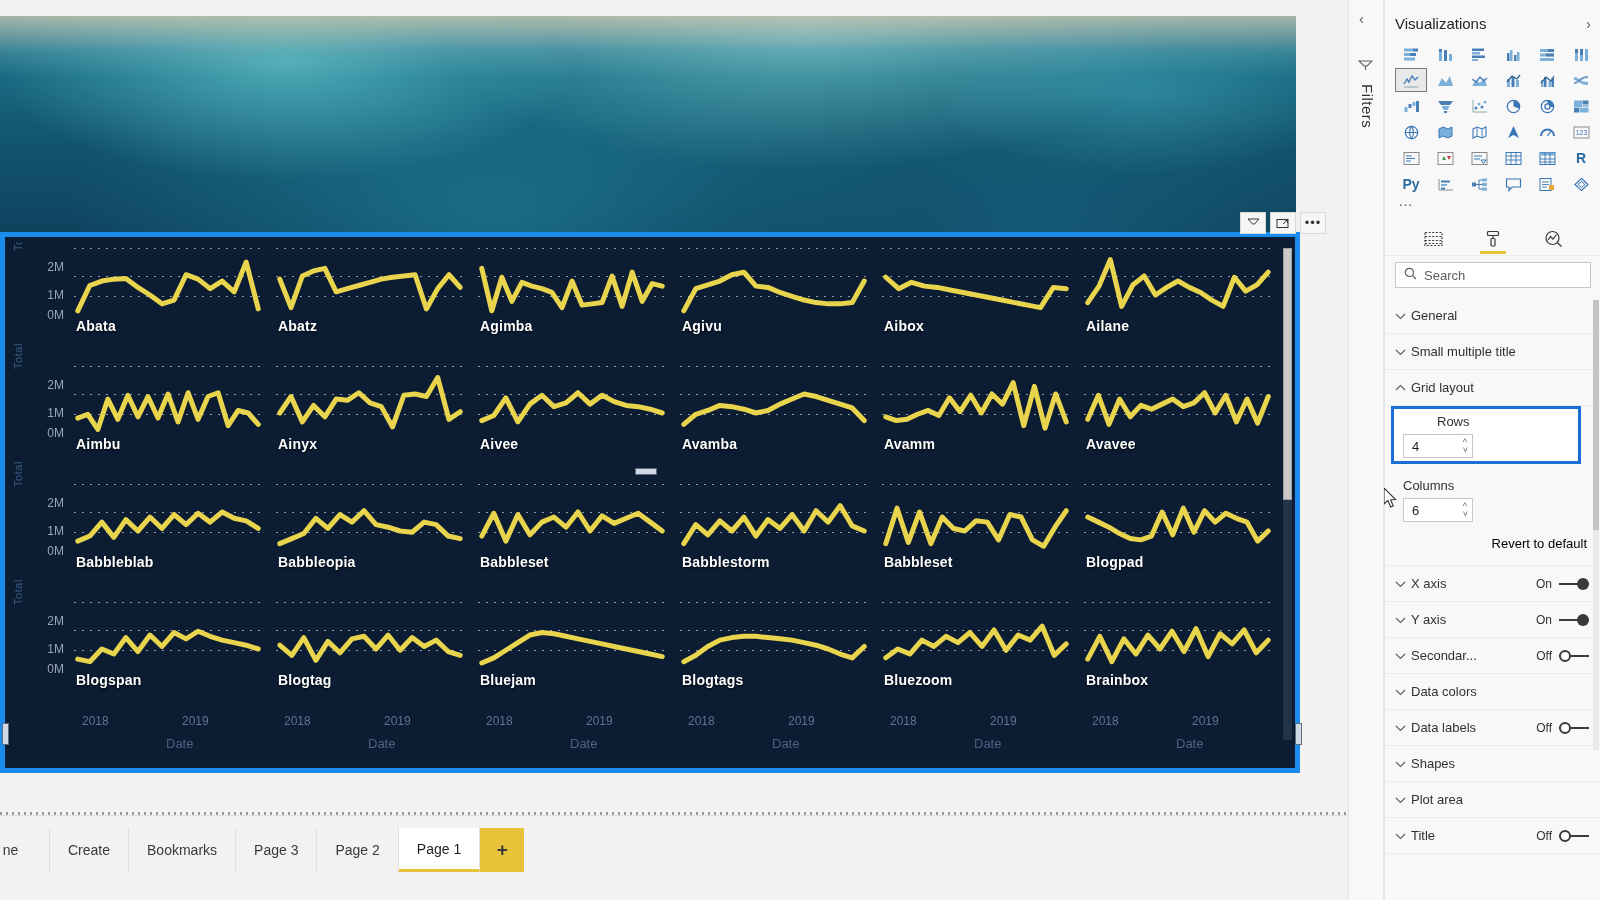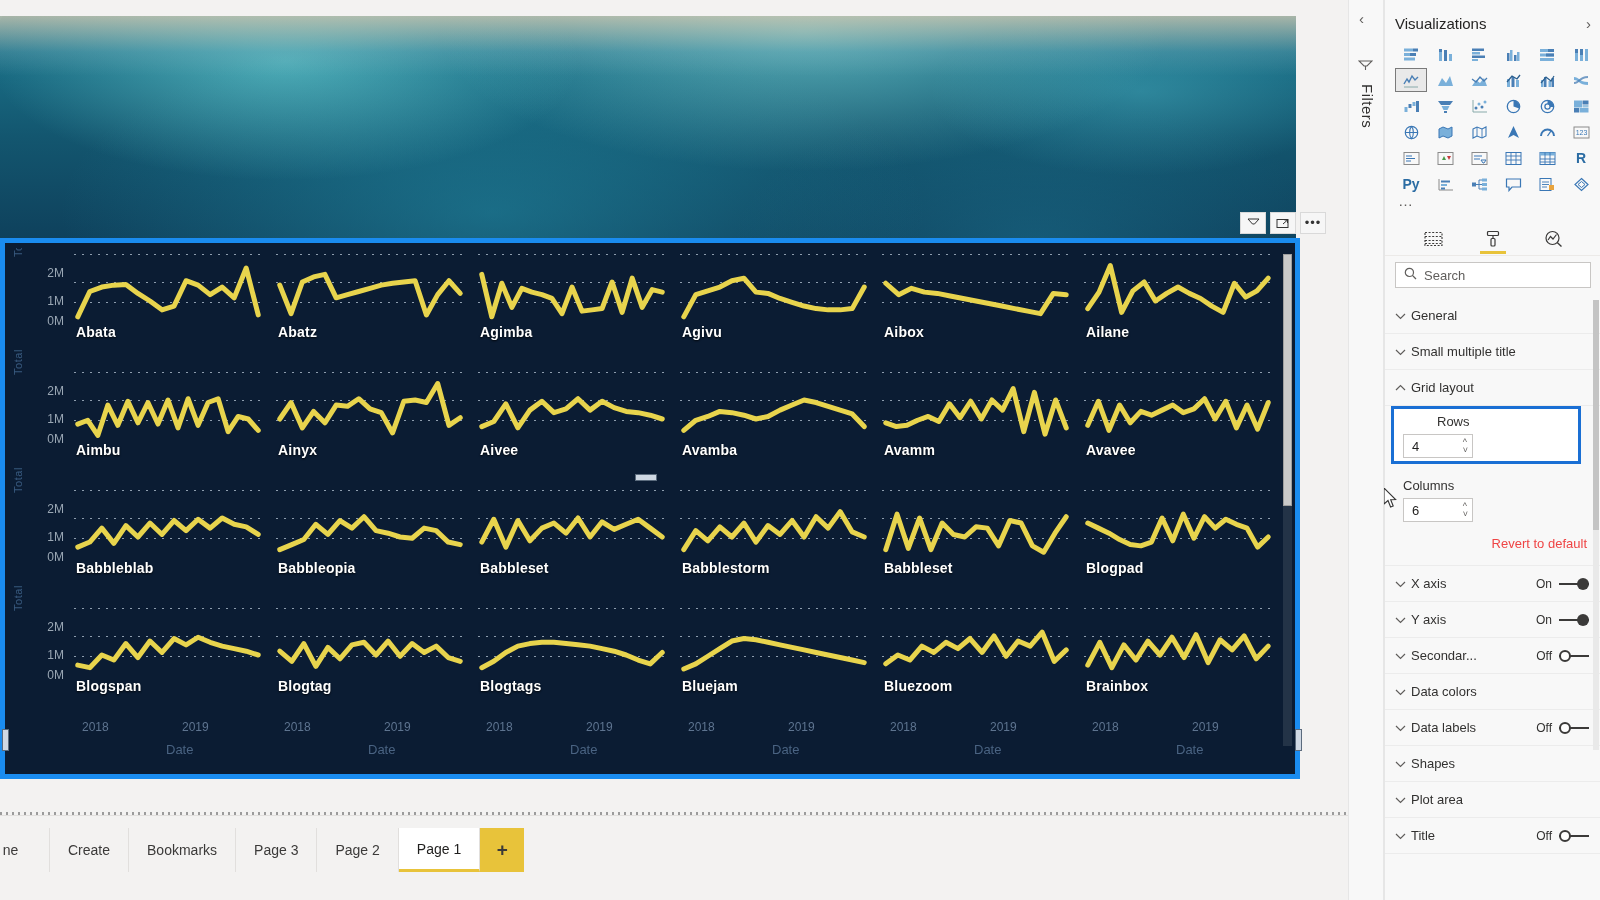--- a/index.html
+++ b/index.html
@@ -37,21 +37,21 @@
     opacity:.85;
   }
   .wallpaper-top-light {
     position:absolute; left:0; top:0; width:1296px; height:60px;
     background: linear-gradient(180deg, rgba(214,201,176,.75), rgba(140,180,190,.25) 60%, rgba(0,0,0,0));
     pointer-events:none;
   }
 
   
   .visual-outer {
-    position: absolute; left: 0px; top: 238px; width: 1300px; height: 541px;
+    position: absolute; left: 0px; top: 232px; width: 1300px; height: 541px;
     border: 5px solid #1a8cf0;
     background: #0b1c33;
   }
   .visual-inner {
     position: absolute; left: 5px; top: 5px; width: 1282px; height: 522px;
     background: transparent; overflow: hidden;
   }
   .handle {
     position: absolute; background: #cfd8e3;
     border: 1px solid #5b6b7d; width: 22px; height: 7px; z-index: 6;
@@ -522,35 +522,35 @@
                     </svg>
                   </div>
                   <div class="cell-label">Blogtag</div>
                 </div>
                 <div class="cell">
                   <div class="cell-plot">
                     <div class="gridline" style="top: 0px;"></div>
                     <div class="gridline" style="top: 28px;"></div>
                     <div class="gridline" style="top: 48px;"></div>
                     <svg class="spark" viewBox="0 0 100 50" preserveAspectRatio="none">
+                      <polyline points="2.00,46.16 8.40,42.32 14.80,36.56 21.20,30.80 27.60,25.04 34.00,23.12 40.40,24.08 46.80,26.00 53.20,27.92 59.60,29.84 66.00,31.76 72.40,33.68 78.80,35.60 85.20,37.52 91.60,39.44 98.00,41.36" stroke="#e8d44d"></polyline>
+                    </svg>
+                  </div>
+                  <div class="cell-label">Bluejam</div>
+                </div>
+                <div class="cell">
+                  <div class="cell-plot">
+                    <div class="gridline" style="top: 0px;"></div>
+                    <div class="gridline" style="top: 28px;"></div>
+                    <div class="gridline" style="top: 48px;"></div>
+                    <svg class="spark" viewBox="0 0 100 50" preserveAspectRatio="none">
                       <polyline points="2.00,45.20 8.40,40.40 14.80,33.68 21.20,28.88 27.60,26.96 34.00,26.00 40.40,26.00 46.80,26.96 53.20,27.92 59.60,28.88 66.00,30.80 72.40,32.72 78.80,35.60 85.20,39.44 91.60,42.32 98.00,33.68" stroke="#e8d44d"></polyline>
                     </svg>
                   </div>
                   <div class="cell-label">Blogtags</div>
-                </div>
-                <div class="cell">
-                  <div class="cell-plot">
-                    <div class="gridline" style="top: 0px;"></div>
-                    <div class="gridline" style="top: 28px;"></div>
-                    <div class="gridline" style="top: 48px;"></div>
-                    <svg class="spark" viewBox="0 0 100 50" preserveAspectRatio="none">
-                      <polyline points="2.00,46.16 8.40,42.32 14.80,36.56 21.20,30.80 27.60,25.04 34.00,23.12 40.40,24.08 46.80,26.00 53.20,27.92 59.60,29.84 66.00,31.76 72.40,33.68 78.80,35.60 85.20,37.52 91.60,39.44 98.00,41.36" stroke="#e8d44d"></polyline>
-                    </svg>
-                  </div>
-                  <div class="cell-label">Bluejam</div>
                 </div>
                 <div class="cell">
                   <div class="cell-plot">
                     <div class="gridline" style="top: 0px;"></div>
                     <div class="gridline" style="top: 28px;"></div>
                     <div class="gridline" style="top: 48px;"></div>
                     <svg class="spark" viewBox="0 0 100 50" preserveAspectRatio="none">
                       <polyline points="2.00,42.32 8.40,35.60 14.80,39.44 21.20,28.88 27.60,33.68 34.00,26.00 40.40,30.80 46.80,23.12 53.20,33.68 59.60,21.20 66.00,36.56 72.40,25.04 78.80,28.88 85.20,18.32 91.60,40.40 98.00,31.76" stroke="#e8d44d"></polyline>
                     </svg>
                   </div>
@@ -952,21 +952,21 @@
             </span>
           </div>
           <div class="field-label" style="position: absolute; left: 18px; top: 72px;">Columns</div>
           <div class="spinner" style="position: absolute; left: 18px; top: 92px;">
             <span>6</span>
             <span class="spin-arrows">
               <span>^</span>
               <span>˅</span>
             </span>
           </div>
-          <div style="position: absolute; right: 14px; top: 130px; font-size: 13px; color: #ef4444;">Revert to default</div>
+          <div style="position: absolute; right: 14px; top: 130px; font-size: 13px; color: #000000;">Revert to default</div>
         </div>
         <div class="acc-row">
           <span class="acc-chev"><svg width="11" height="8" viewBox="0 0 11 8">
               <polyline points="1,2 5.5,6.5 10,2" fill="none" stroke="#605e5c" stroke-width="1.2"></polyline>
             </svg></span>
           <span class="acc-name">X axis</span>
           <span class="acc-state">On</span>
           <span class="toggle on">
             <span class="track"></span>
             <span class="knob"></span>

